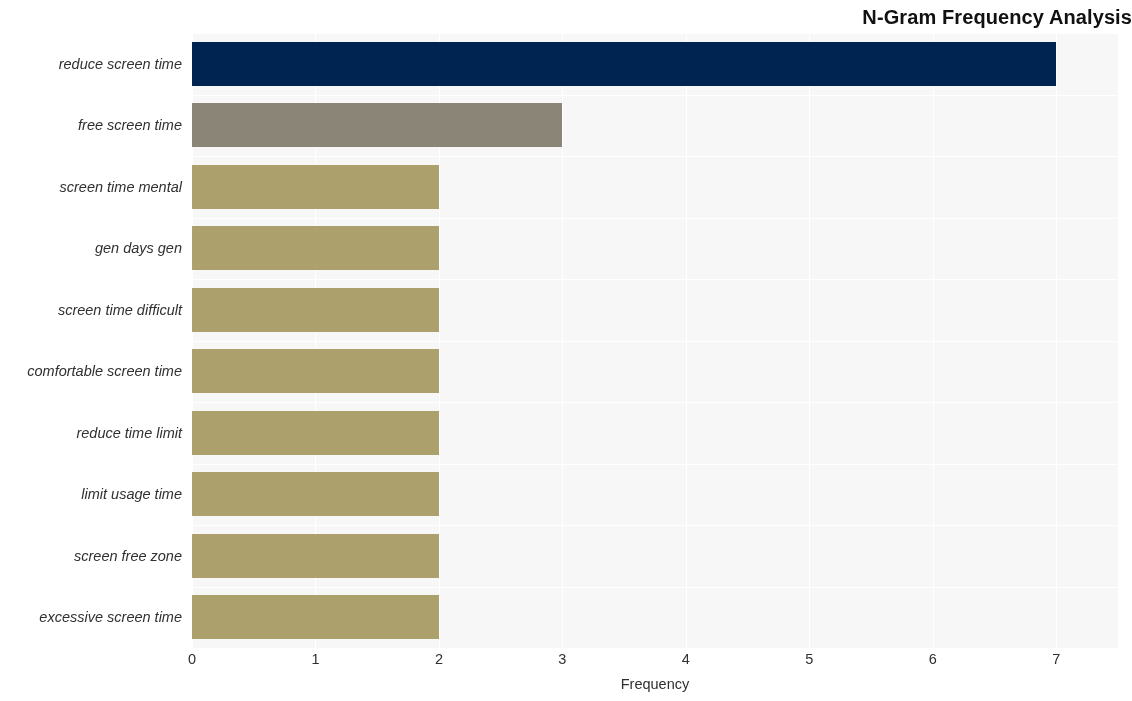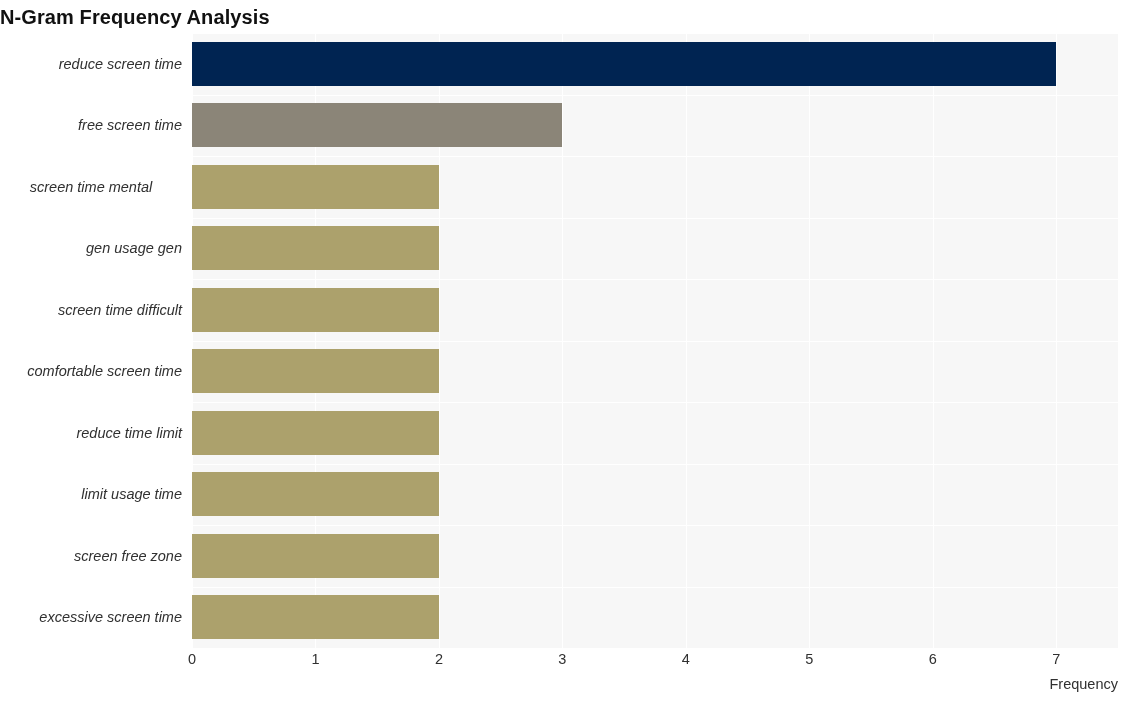--- a/index.html
+++ b/index.html
@@ -22,21 +22,21 @@
     height: 701px;
     background: #ffffff;
   }
 
   
   #chart-title {
     position: absolute;
     left: 0;
     top: 6px;
     width: 1132px;
-    text-align: left;
+    text-align: right;
     font-size: 20px;
     font-weight: bold;
     color: #111111;
     letter-spacing: 0.1px;
   }
 
   
   #plot-area {
     position: absolute;
     left: 192px;
@@ -104,21 +104,21 @@
     color: #303030;
     line-height: 1;
     white-space: nowrap;
   }
 
   #x-axis-title {
     position: absolute;
     left: 192px;
     top: 676px;
     width: 926px;
-    text-align: right;
+    text-align: center;
     font-size: 14.5px;
     color: #303030;
   }
 </style>
 </head>
 <body>
 
 <div id="chart-root">
 
   <div id="chart-title">N-Gram Frequency Analysis</div>
@@ -152,22 +152,22 @@
       <div class="bar" title="screen time limit: 2" style="width: 246.933px; top: 377.75px; background: rgb(172, 161, 108);"></div>
       <div class="bar" title="limit usage days: 2" style="width: 246.933px; top: 439.25px; background: rgb(172, 161, 108);"></div>
       <div class="bar" title="screen free zone: 2" style="width: 246.933px; top: 500.75px; background: rgb(172, 161, 108);"></div>
       <div class="bar" title="excessive screen time: 2" style="width: 246.933px; top: 562.25px; background: rgb(172, 161, 108);"></div>
     </div>
 
   <div id="y-axis-labels">
 
   <div class="y-label" style="top: 23.75px;">reduce screen time</div>
       <div class="y-label" style="top: 85.25px;">free screen time</div>
-      <div class="y-label" style="top: 146.75px; text-align: center;">screen time mental</div>
-      <div class="y-label" style="top: 208.25px;">gen usage gen</div>
+      <div class="y-label" style="top: 146.75px;">screen time mental</div>
+      <div class="y-label" style="top: 208.25px;">gen days gen</div>
       <div class="y-label" style="top: 269.75px;">screen time difficult</div>
       <div class="y-label" style="top: 331.25px; margin-left: 34px;">comfortable screen time</div>
       <div class="y-label" style="top: 392.75px;">reduce time limit</div>
       <div class="y-label" style="top: 454.25px;">limit usage time</div>
       <div class="y-label" style="top: 515.75px; padding-left: 15px;">screen free zone</div>
       <div class="y-label" style="top: 577.25px;">excessive screen time</div>
     </div>
 
   <div id="x-axis-labels">
 

